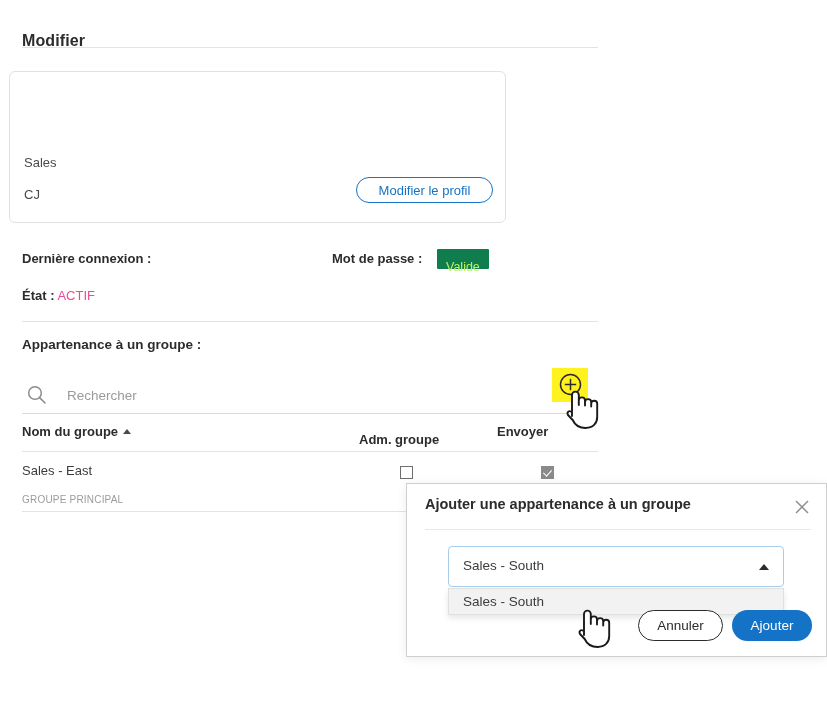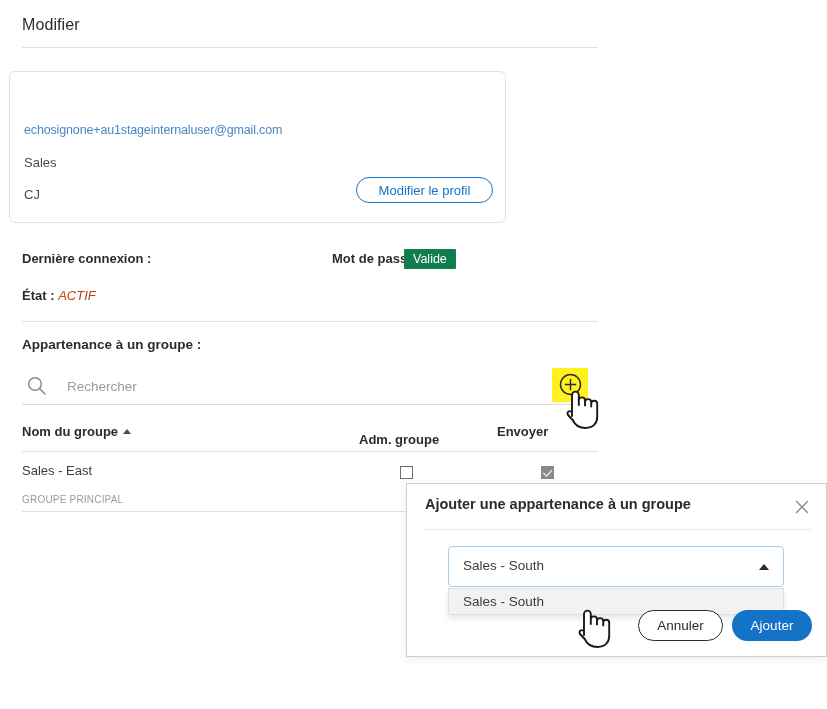--- a/index.html
+++ b/index.html
@@ -14,23 +14,23 @@
     font-family: "Liberation Sans", sans-serif;
     color: #2c2c2c;
     position: relative;
     overflow: hidden;
   }
 
   
   .page-title {
     position: absolute;
     left: 22px;
-    top: 16px;
+    top: 32px;
     font-size: 16px;
-    font-weight: normal;
+    font-weight: bold;
     color: #2c2c2c;
     letter-spacing: .1px;
   }
   .title-rule {
     position: absolute;
     left: 22px;
     top: 47px;
     width: 576px;
     height: 1px;
     background: #e3e3e3;
@@ -106,39 +106,39 @@
   .meta-password {
     position: absolute;
     left: 332px;
     top: 251px;
     font-size: 13px;
     font-weight: bold;
     color: #2c2c2c;
   }
   .badge-valid {
     position: absolute;
-    left: 404px;
+    left: 437px;
     top: 249px;
     height: 20px;
-    padding: 0 9px;
+    padding: 8px 9px;
     background: #0f7d4d;
-    color: #ffffff;
+    color: #bef264;
     font-size: 12.5px;
     line-height: 20px;
     border-radius: 1px;
   }
   .meta-state {
     position: absolute;
     left: 22px;
     top: 288px;
     font-size: 13px;
     color: #2c2c2c;
   }
   .meta-state .lbl { font-weight: bold; }
-  .meta-state .val { font-weight: normal; color: #c2410c; font-style: italic; }
+  .meta-state .val { font-weight: normal; color: #ec4899; }
 
   .rule-2 {
     position: absolute;
     left: 22px;
     top: 321px;
     width: 576px;
     height: 1px;
     background: #e3e3e3;
   }
 
@@ -148,21 +148,21 @@
     left: 22px;
     top: 337px;
     font-size: 13.5px;
     font-weight: bold;
     color: #2c2c2c;
   }
 
   .search-row {
     position: absolute;
     left: 22px;
-    top: 371px;
+    top: 380px;
     width: 576px;
     height: 34px;
     border-bottom: 1px solid #d9d9d9;
   }
   .search-icon {
     position: absolute;
     left: 4px;
     top: 4px;
     width: 22px;
     height: 22px;
@@ -431,21 +431,20 @@
     padding: 0;
   }
 </style>
 </head>
 <body>
 
 <div class="page-title">Modifier</div>
 <div class="title-rule"></div>
 
 <div class="profile-card">
-  <a class="profile-email" href="#">echosignone+au1stageinternaluser@gmail.com</a>
   <div class="profile-org">Sales</div>
   <div class="profile-initials">CJ</div>
   <button class="btn-edit-profile">Modifier le profil</button>
 </div>
 
 <div class="meta-last-login">Dernière connexion :</div>
 <div class="meta-password">Mot de passe :</div>
 <div class="badge-valid">Valide</div>
 
 <div class="meta-state">

